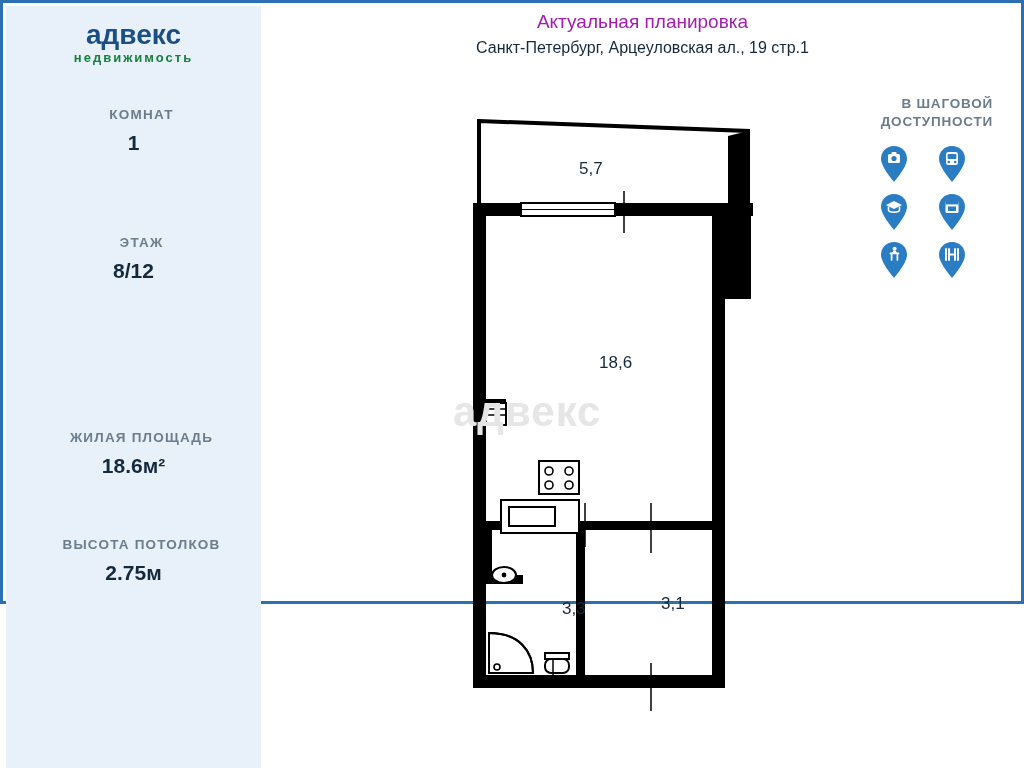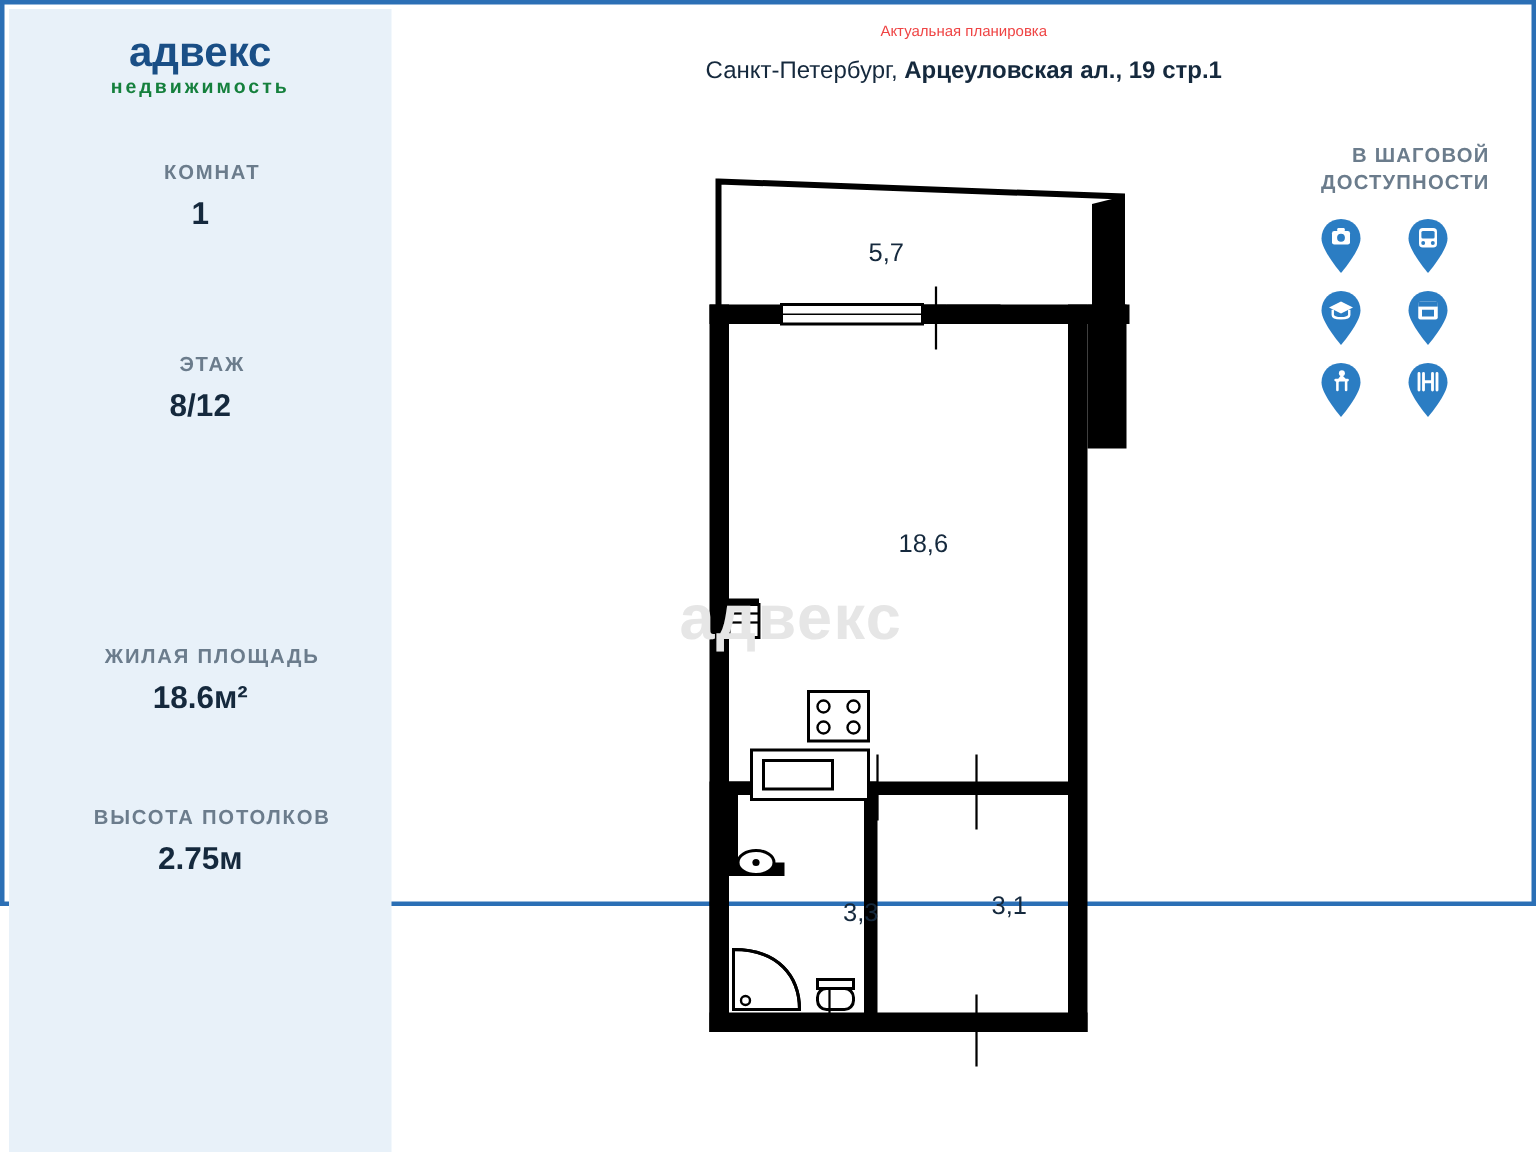--- a/index.html
+++ b/index.html
@@ -81,30 +81,30 @@
 
   
   .header {
     position: absolute;
     left: 258px;
     top: 6px;
     width: 763px;
     text-align: center;
   }
   .header-line1 {
-    font-size: 10px;
-    color: #ef4444;
+    font-size: 19px;
+    color: #a21caf;
     line-height: 26px;
   }
   .header-line2 {
     font-size: 16px;
     color: #15293d;
     line-height: 26px;
   }
-  .header-line2 b { font-weight: bold; }
+  .header-line2 b { font-weight: normal; }
 
   
   .amenities {
     position: absolute;
     right: 28px;
     top: 92px;
     width: 140px;
     text-align: right;
   }
   .amen-title {

